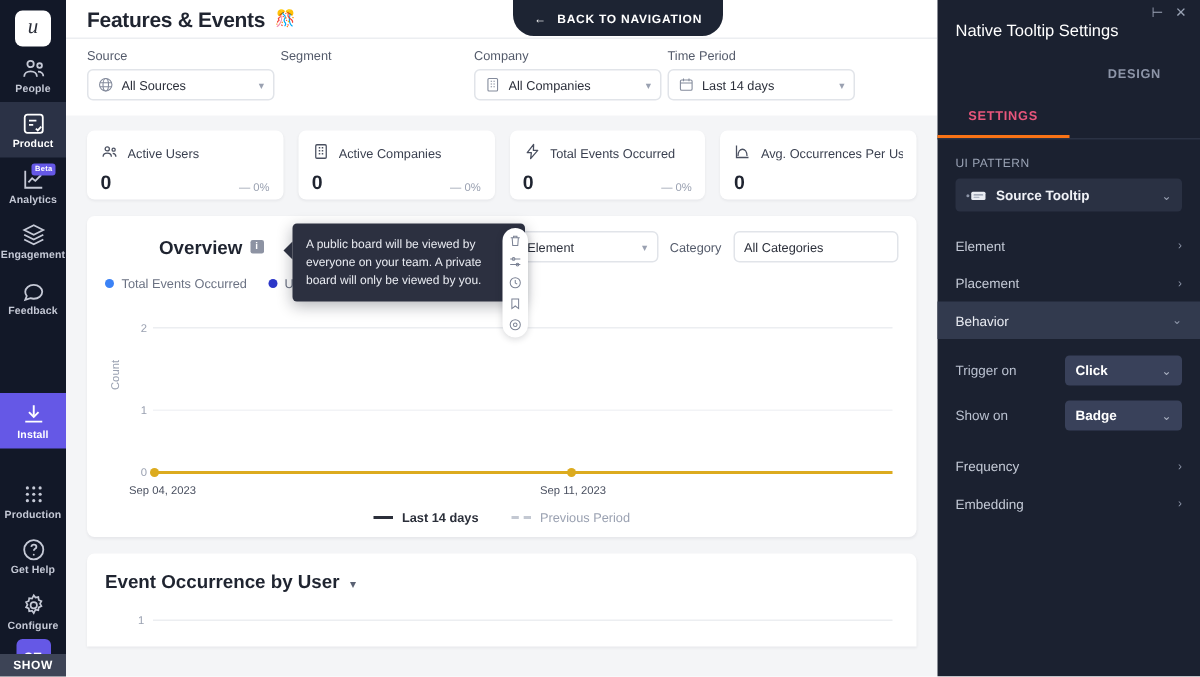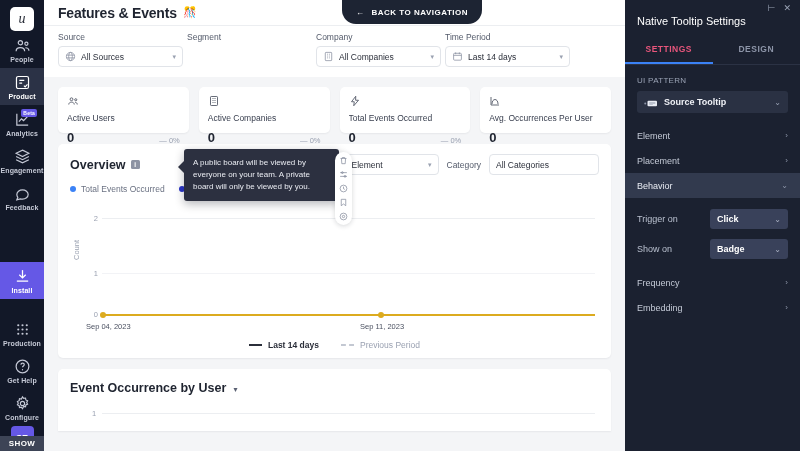--- a/index.html
+++ b/index.html
@@ -80,34 +80,34 @@
   .select-box .si svg { width: 11px; height: 11px; display: block; }
   .select-box .sv { flex: 1; font-size: 8.5px; color: #2b2f3a; white-space: nowrap; overflow: hidden; }
   .caret { color: #9aa1b1; font-size: 7px; }
 
   
   #metrics { display: flex; gap: 10px; padding: 10px 14px 0; }
   .mcard {
     flex: 1; background: #fff; border-radius: 5px; height: 46px; padding: 8px 9px;
     box-shadow: 0 1px 2px rgba(20,25,40,.06); min-width: 0;
   }
-  .mhead { display: flex; align-items: flex-start; gap: 6px; flex-direction: column; }
+  .mhead { display: flex; align-items: flex-end; gap: 6px; }
   .mhead .mi { width: 12px; height: 12px; color: #4a5060; flex: 0 0 12px; }
   .mhead .mi svg { width: 12px; height: 12px; display: block; }
   .mtitle { font-size: 8.5px; color: #3a4050; white-space: nowrap; overflow: hidden; }
   .mrow { display: flex; align-items: flex-end; justify-content: space-between; margin-top: 7px; }
   .mval { font-size: 13px; font-weight: 700; color: #1f2430; }
   .mdelta { font-size: 7.5px; color: #9aa1b1; }
 
   
   #overview-card {
     margin: 11px 14px 0; background: #fff; border-radius: 5px; padding: 10px 12px 8px;
     box-shadow: 0 1px 2px rgba(20,25,40,.06); position: relative;
   }
-  .ov-head { display: flex; align-items: center; }
+  .ov-head { display: flex; align-items: center; margin-left: 36px; }
   .ov-title { font-size: 12.5px; font-weight: 700; color: #1f2430; }
   .info-sq {
     width: 9px; height: 9px; background: #8d93a3; border-radius: 1.5px; margin-left: 5px;
     color: #fff; font-size: 6.5px; font-weight: 700; display: flex;
     align-items: center; justify-content: center; cursor: pointer;
   }
   .ov-right { margin-left: auto; display: flex; align-items: center; gap: 8px; }
   .ov-right .select-box { width: 110px; }
   .cat-label { font-size: 8.5px; color: #535a6a; }
   .cat-box { width: 60px; justify-content: flex-end; }
@@ -128,21 +128,21 @@
   .pt { position: absolute; width: 6px; height: 6px; border-radius: 50%; background: #dcab1f; }
   .xtick { position: absolute; font-size: 7.5px; color: #4a5060; }
 
   .chart-legend { display: flex; justify-content: center; gap: 22px; margin-top: 8px; align-items: center; }
   .cl { display: flex; align-items: center; gap: 6px; font-size: 8.5px; }
   .cl .bar { width: 13px; height: 2px; background: #2b2f3a; }
   .cl .bar.dash { background: none; border-top: 2px dashed #c3c8d2; height: 0; }
 
   
   #tooltip-pop {
-    position: absolute; left: 140px; top: 149px; width: 155px; background: #2c3040;
+    position: absolute; left: 151px; top: 149px; width: 155px; background: #2c3040;
     color: #e9ebf1; border-radius: 3px; padding: 8px 9px; font-size: 8px; line-height: 1.5;
     z-index: 50; box-shadow: 0 3px 10px rgba(10,14,25,.3);
   }
   #tooltip-pop::after {
     content: ""; position: absolute; left: -6px; top: 12px; width: 0; height: 0;
     border-top: 6px solid transparent; border-bottom: 6px solid transparent;
     border-right: 6px solid #2c3040;
   }
   #tool-rail {
     position: absolute; left: 291px; top: 152px; width: 17px; background: #fff;
@@ -170,21 +170,21 @@
     display: flex; justify-content: flex-end; gap: 8px; padding: 4px 9px 0;
     color: #9aa3b5; font-size: 9px;
   }
   #rp-winbtns span { cursor: pointer; line-height: 1; }
   #rp-title { font-size: 11px; font-weight: 400; color: #fff; padding: 2px 12px 10px; }
   #rp-tabs { display: flex; border-bottom: 1px solid #2b3244; }
   .rtab {
     flex: 1; text-align: center; font-size: 8.5px; font-weight: 700; letter-spacing: .5px;
     padding: 7px 0 8px; color: #8d95a8; cursor: pointer;
   }
-  .rtab.active { color: #e8567c; border-bottom: 2px solid #3b82f6; }
+  .rtab.active { color: #e8567c; border-bottom: 2px solid #f97316; margin-top: 28px; }
   .rp-section-label { font-size: 8px; color: #9aa3b5; padding: 11px 12px 6px; letter-spacing: .3px; }
   .rp-dd {
     margin: 0 12px; height: 22px; background: #2a3143; border-radius: 3px;
     display: flex; align-items: center; padding: 0 7px; gap: 6px; cursor: pointer;
   }
   .rp-dd .pi { width: 14px; height: 9px; flex: 0 0 14px; }
   .rp-dd .pv { flex: 1; font-size: 9px; color: #f0f2f7; font-weight: 600; }
   .rp-dd .pc { font-size: 8px; color: #99a1b3; }
   .rp-row {
     height: 25px; display: flex; align-items: center; padding: 0 12px;

